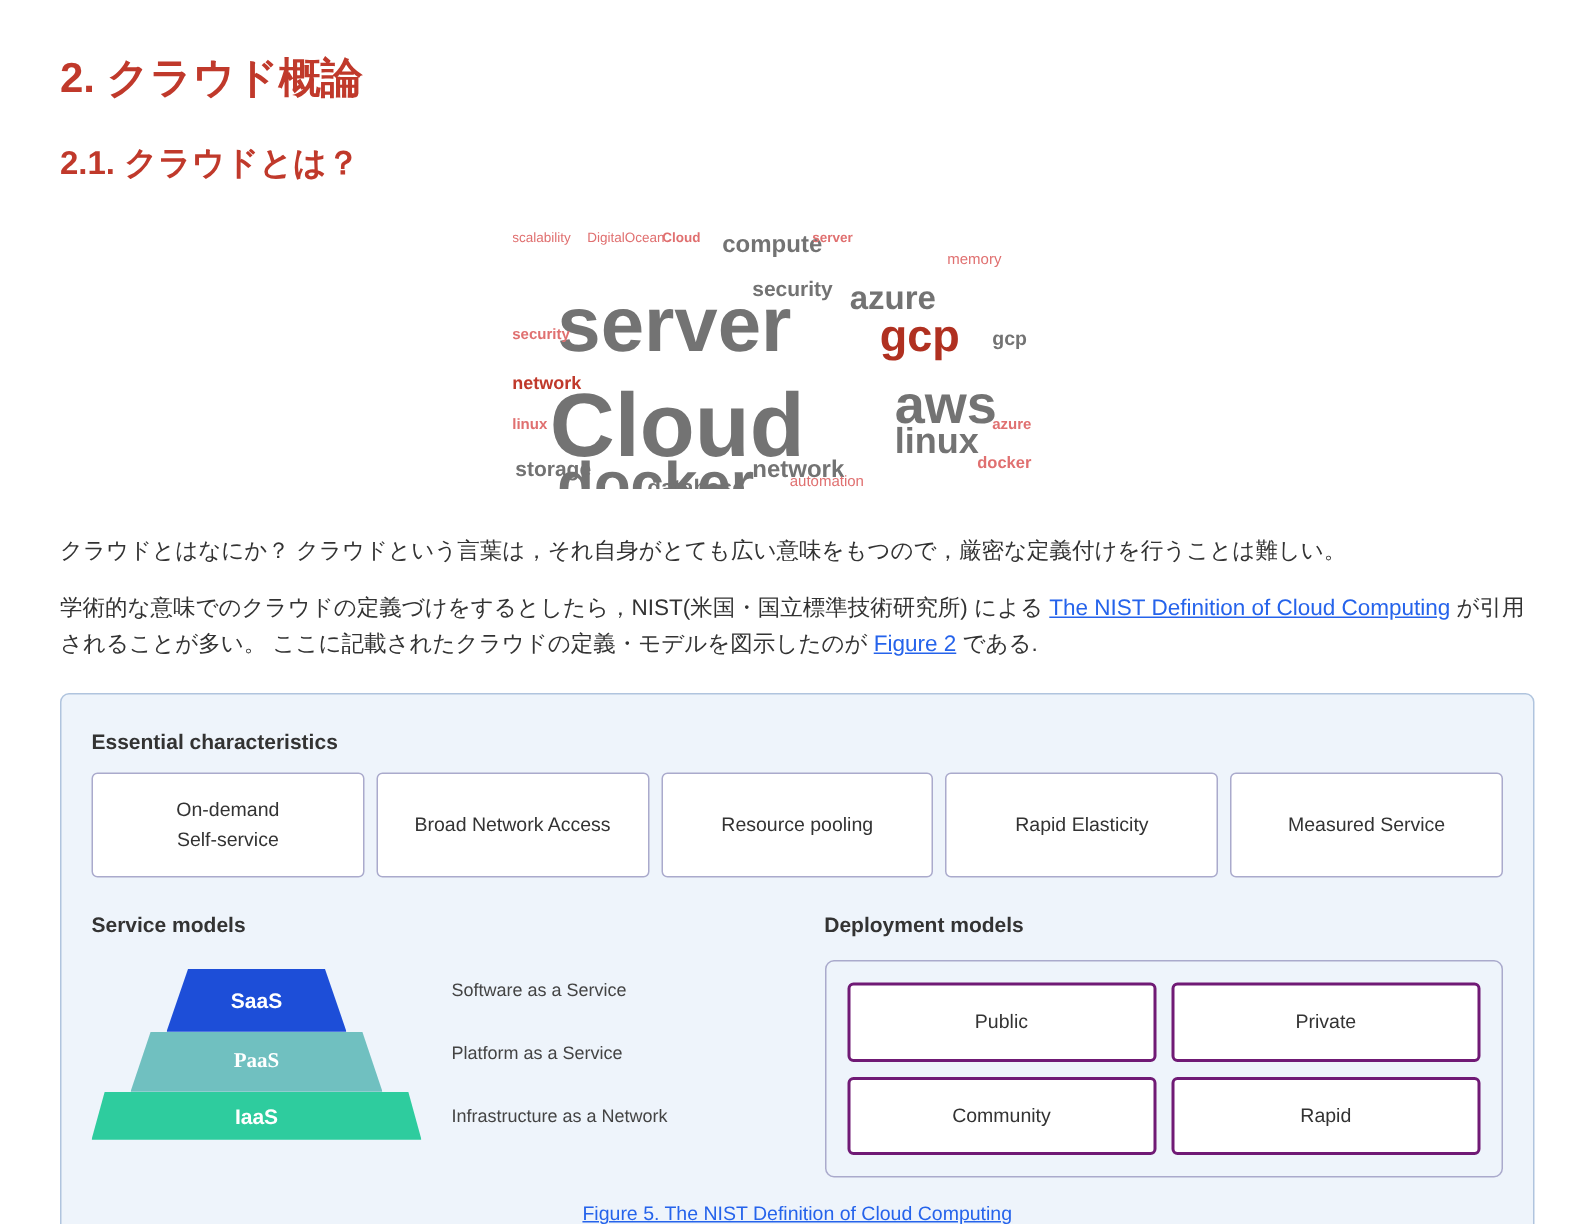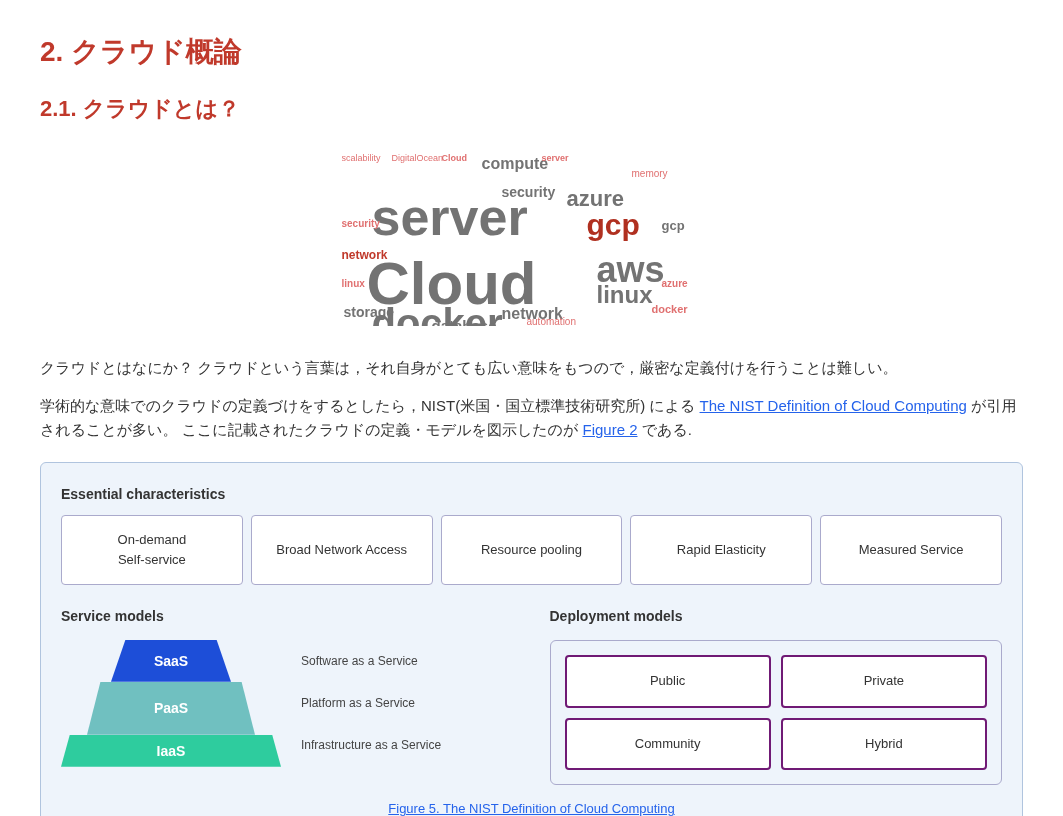--- a/index.html
+++ b/index.html
@@ -125,22 +125,23 @@
     }
     .layer-saas {
       background: #1d4ed8;
       width: 120px;
       height: 42px;
       clip-path: polygon(12% 0%, 88% 0%, 100% 100%, 0% 100%);
     }
     .layer-paas {
       background: #70c0c0;
       width: 168px;
-      height: 53px;
+      height: 40px;
       clip-path: polygon(8% 0%, 92% 0%, 100% 100%, 0% 100%);
+      font-family: Liberation Serif, serif;
     }
     .layer-iaas {
       background: #2ecc9e;
       width: 220px;
       height: 32px;
       clip-path: polygon(4% 0%, 96% 0%, 100% 100%, 0% 100%);
     }
 
     .pyramid-labels {
       display: flex;
@@ -245,32 +246,32 @@
       <div class="models-title">Service models</div>
       <div class="pyramid-container">
         <div class="pyramid">
           <div class="pyramid-layer layer-saas">SaaS</div>
           <div class="pyramid-layer layer-paas">PaaS</div>
           <div class="pyramid-layer layer-iaas">IaaS</div>
         </div>
         <div class="pyramid-labels">
           <div class="pyramid-label">Software as a Service</div>
           <div class="pyramid-label">Platform as a Service</div>
-          <div class="pyramid-label">Infrastructure as a Service</div>
+          <div class="pyramid-label">Infrastructure as a Network</div>
         </div>
       </div>
     </div>
 
     <div class="deployment-models">
       <div class="models-title">Deployment models</div>
       <div class="deploy-grid">
         <div class="deploy-box">Public</div>
         <div class="deploy-box">Private</div>
         <div class="deploy-box">Community</div>
-        <div class="deploy-box">Hybrid</div>
+        <div class="deploy-box">Rapid</div>
       </div>
     </div>
 
   </div>
 
   <div class="figure-caption">
     <a href="#">Figure 5. The NIST Definition of Cloud Computing</a>
   </div>
 
 </div>

